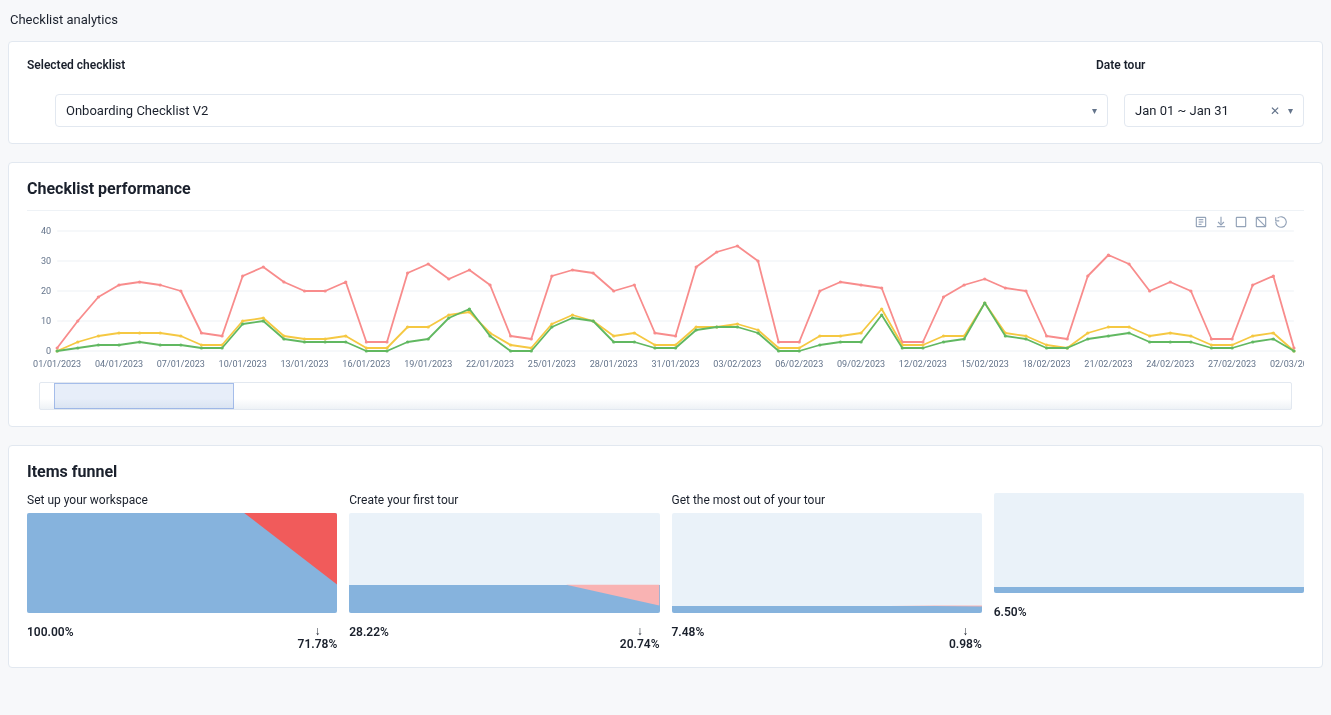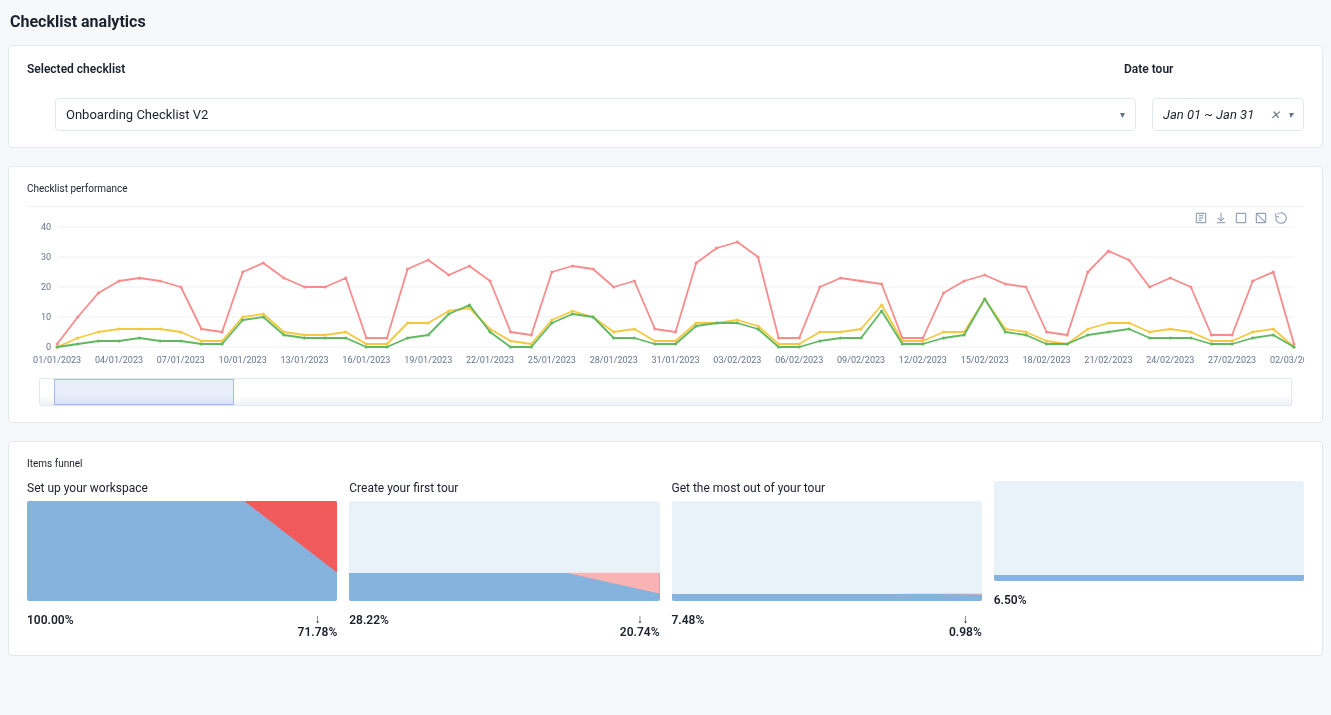--- a/index.html
+++ b/index.html
@@ -4,21 +4,21 @@
 <style>
   * { box-sizing: border-box; }
   body {
     margin: 0;
     font-family: -apple-system, BlinkMacSystemFont, "Segoe UI", Roboto, sans-serif;
     background: #f7f8fa;
     color: #1a202c;
     font-size: 13px;
   }
   .page { padding: 8px 2px; }
-  .page-title { font-size: 16px; font-weight: 700; margin: 4px 0 14px 8px; color: #1a202c; }
+  .page-title { font-size: 13px; font-weight: 400; margin: 4px 0 14px 8px; color: #1a202c; }
   .card {
     background: #fff;
     border: 1px solid #e2e8f0;
     border-radius: 4px;
     margin: 0 6px 18px 6px;
     padding: 16px 18px;
   }
   .filters { display: flex; gap: 16px; align-items: flex-end; }
   .filter-col { display: flex; flex-direction: column; gap: 22px; }
   .filter-col.grow { flex: 1; }
@@ -29,24 +29,24 @@
     padding: 8px 10px;
     font-size: 13px;
     background: #fff;
     display: flex;
     align-items: center;
     justify-content: space-between;
     cursor: pointer;
     margin-left: 28px;
   }
   .select { width: 100%; }
-  .daterange { width: 152px; gap: 8px; font-style: italic; }
+  .daterange { width: 180px; gap: 8px; }
   .chev { font-size: 10px; color: #64748b; }
   .x { font-size: 12px; color: #64748b; margin-left: auto; }
-  .card-title { font-size: 10px; font-weight: 400; margin-bottom: 12px; }
+  .card-title { font-size: 16px; font-weight: 700; margin-bottom: 12px; }
   .chart-toolbar {
     position: absolute; right: 16px; top: 4px;
     display: flex; gap: 6px; color: #94a3b8;
   }
   .chart-toolbar svg { width: 14px; height: 14px; cursor: pointer; }
   .chart-wrap { position: relative; border-top: 1px solid #eef2f6; padding-top: 10px; }
   .legend { display:flex; justify-content:center; gap:18px; font-size:11px; color:#475569; margin-top:6px;}
   .legend .sw { width:10px; height:10px; border-radius:2px; display:inline-block; margin-right:4px; vertical-align:middle;}
   .sw-finished{background:#61b861;} .sw-touched{background:#f88c8c;} .sw-dismissed{background:#f5c842;}
   .range-brush{

